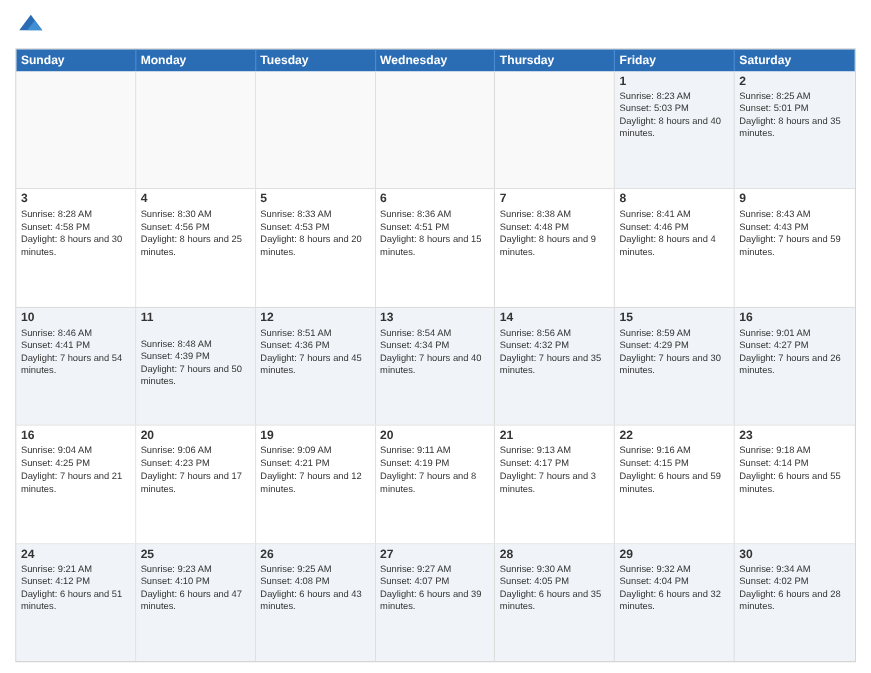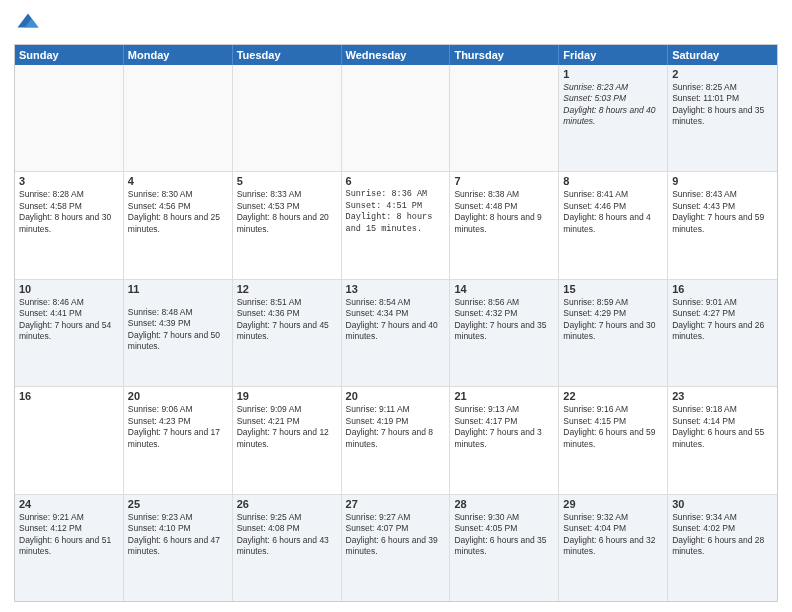--- a/index.html
+++ b/index.html
@@ -148,28 +148,28 @@
       </div>
     <div class="cal-body" id="cal-body">
         <div class="cal-row">
           <div class="cal-cell empty"></div>
           <div class="cal-cell empty"></div>
           <div class="cal-cell empty"></div>
           <div class="cal-cell empty"></div>
           <div class="cal-cell empty"></div>
           <div class="cal-cell alt-row">
             <span class="day-num">1</span>
-            <div class="cell-text" style="white-space: pre-line; font-style: italic;">Sunrise: 8:23 AM
+            <div class="cell-text" style="white-space: pre-line;">Sunrise: 8:23 AM
 Sunset: 5:03 PM
 Daylight: 8 hours and 40 minutes.</div>
           </div>
           <div class="cal-cell alt-row">
             <span class="day-num">2</span>
             <div class="cell-text" style="white-space: pre-line;">Sunrise: 8:25 AM
-Sunset: 11:01 PM
+Sunset: 5:01 PM
 Daylight: 8 hours and 35 minutes.</div>
           </div>
         </div>
         <div class="cal-row">
           <div class="cal-cell">
             <span class="day-num">3</span>
             <div class="cell-text" style="white-space: pre-line;">Sunrise: 8:28 AM
 Sunset: 4:58 PM
 Daylight: 8 hours and 30 minutes.</div>
           </div>
@@ -180,21 +180,21 @@
 Daylight: 8 hours and 25 minutes.</div>
           </div>
           <div class="cal-cell">
             <span class="day-num">5</span>
             <div class="cell-text" style="white-space: pre-line;">Sunrise: 8:33 AM
 Sunset: 4:53 PM
 Daylight: 8 hours and 20 minutes.</div>
           </div>
           <div class="cal-cell">
             <span class="day-num">6</span>
-            <div class="cell-text" style="white-space: pre-line; font-family: Liberation Mono, monospace;">Sunrise: 8:36 AM
+            <div class="cell-text" style="white-space: pre-line;">Sunrise: 8:36 AM
 Sunset: 4:51 PM
 Daylight: 8 hours and 15 minutes.</div>
           </div>
           <div class="cal-cell">
             <span class="day-num">7</span>
             <div class="cell-text" style="white-space: pre-line;">Sunrise: 8:38 AM
 Sunset: 4:48 PM
 Daylight: 8 hours and 9 minutes.</div>
           </div>
           <div class="cal-cell">
@@ -250,20 +250,23 @@
           <div class="cal-cell alt-row">
             <span class="day-num">16</span>
             <div class="cell-text" style="white-space: pre-line;">Sunrise: 9:01 AM
 Sunset: 4:27 PM
 Daylight: 7 hours and 26 minutes.</div>
           </div>
         </div>
         <div class="cal-row">
           <div class="cal-cell">
             <span class="day-num">16</span>
+            <div class="cell-text" style="white-space: pre-line;">Sunrise: 9:04 AM
+Sunset: 4:25 PM
+Daylight: 7 hours and 21 minutes.</div>
           </div>
           <div class="cal-cell">
             <span class="day-num">20</span>
             <div class="cell-text" style="white-space: pre-line;">Sunrise: 9:06 AM
 Sunset: 4:23 PM
 Daylight: 7 hours and 17 minutes.</div>
           </div>
           <div class="cal-cell">
             <span class="day-num">19</span>
             <div class="cell-text" style="white-space: pre-line;">Sunrise: 9:09 AM

